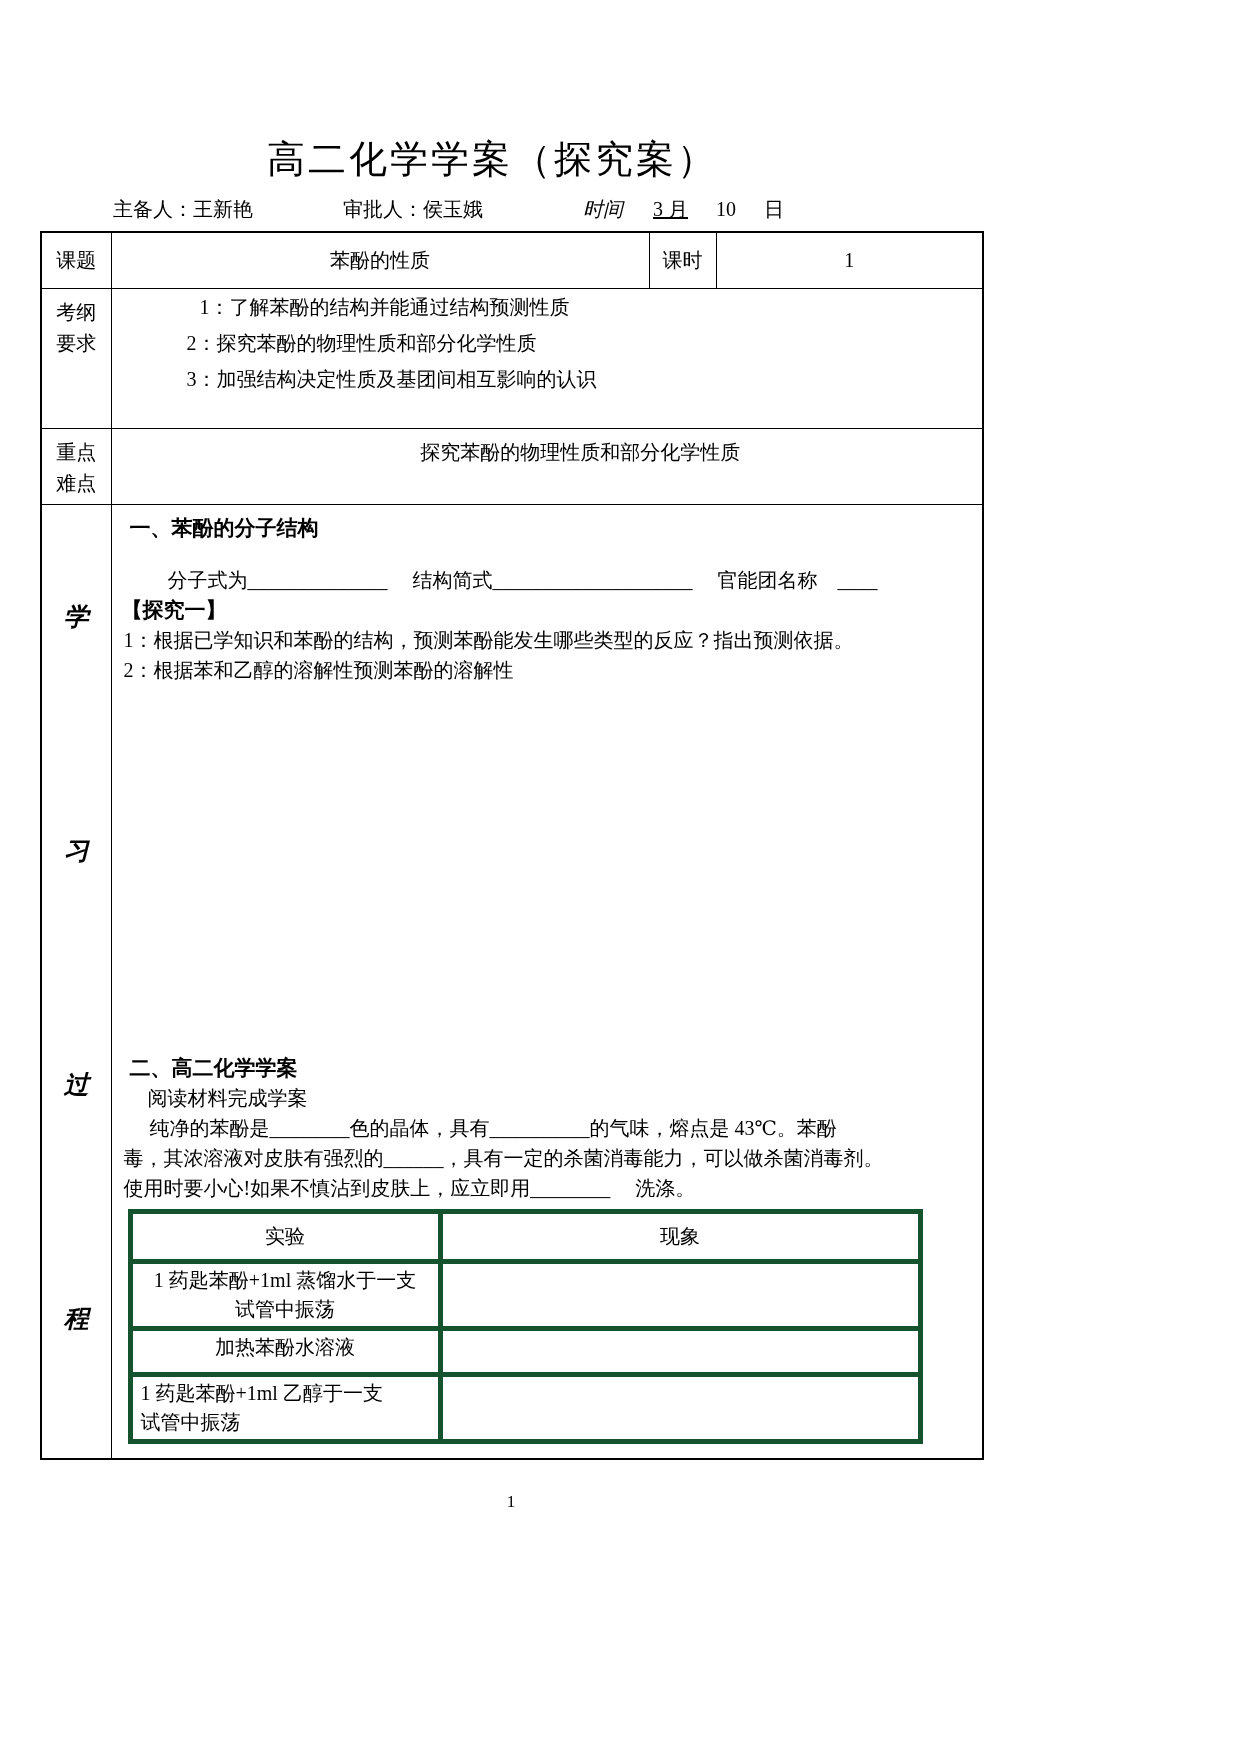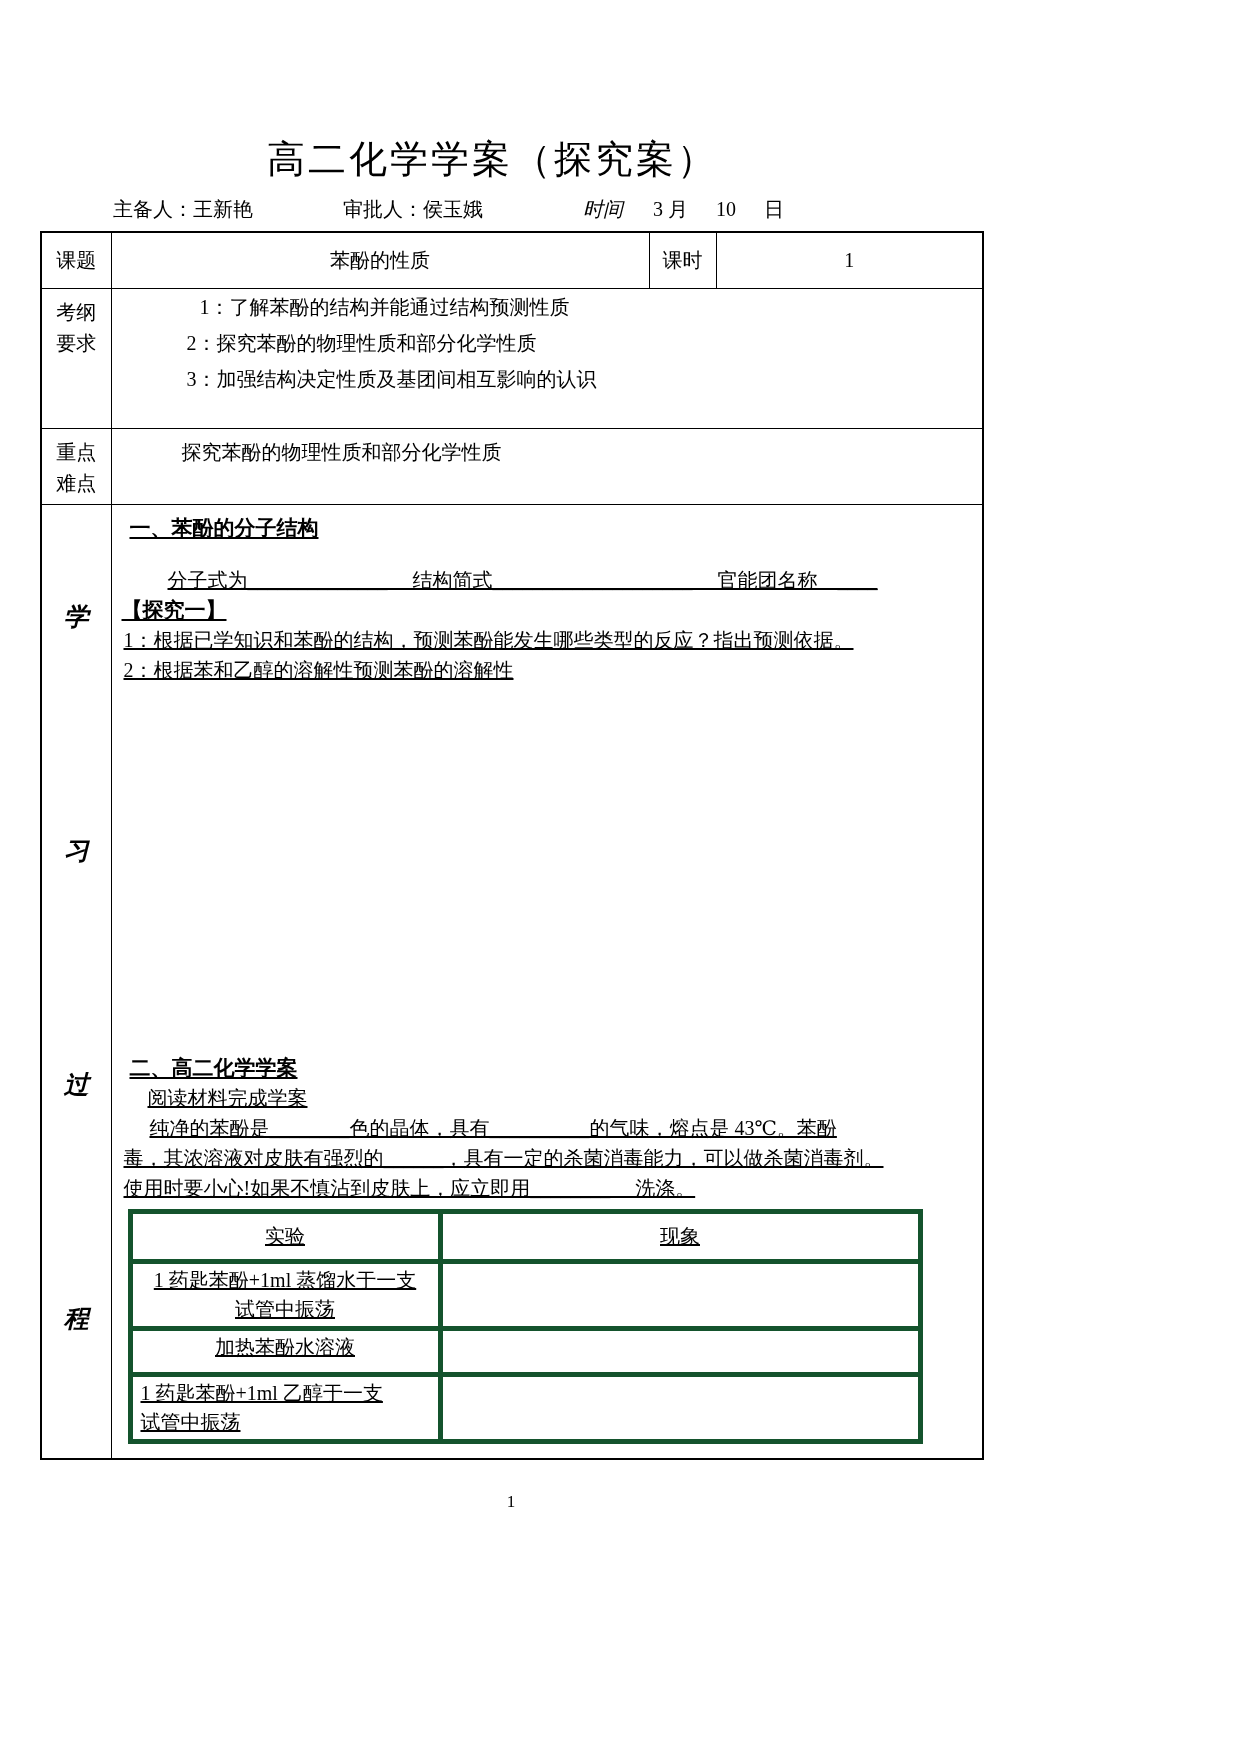--- a/index.html
+++ b/index.html
@@ -19,21 +19,21 @@
     font-weight: 400;
     letter-spacing: 3px;
     line-height: 46px;
     font-family: "Liberation Serif", "DejaVu Serif", serif;
   }
 
   .meta-line { margin: 14px 0 8px 73px; font-size: 20px; white-space: nowrap; }
   .meta-line .m-prepared { margin-right: 90px; }
   .meta-line .m-approved { margin-right: 100px; }
   .meta-line .m-timelabel { margin-right: 30px; font-style: italic; }
-  .meta-line .m-month { margin-right: 28px; }
+  .meta-line .m-month { margin-right: 28px; text-decoration: underline; }
   .meta-line .m-day { margin-right: 28px; }
 
   table.main-table {
     border-collapse: collapse;
     table-layout: fixed;
     width: 942px;
     border: 2px solid #000;
   }
   table.main-table td { border: 1px solid #000; font-size: 20px; }
   col.c1 { width: 70px; }
@@ -46,40 +46,40 @@
   .topic-cell { text-align: center; vertical-align: middle; font-size: 22px; }
   .period-cell { text-align: center; vertical-align: middle; font-size: 20px; }
 
   tr.row-syllabus td { height: 140px; vertical-align: top; }
   .syllabus-label, .focus-label { padding-top: 8px; line-height: 31px; }
   .syllabus-cell { }
   .syl-item { line-height: 36px; margin-left: 75px; }
   .syl-item.syl-first { margin-left: 88px; }
 
   tr.row-focus td { height: 76px; vertical-align: top; }
-  .focus-cell { padding: 8px 3px 0 70px; line-height: 30px; }
+  .focus-cell { padding: 8px 3px 0 70px; line-height: 30px; text-align: center; }
 
   tr.row-process td { height: 955px; vertical-align: top; }
   .process-cell { text-align: center; }
   .process-inner {
     height: 950px;
     display: flex;
     flex-direction: column;
     align-items: center;
     justify-content: space-between;
     padding: 95px 0 120px 0;
   }
   .process-char {
     font-size: 25px;
     font-style: italic;
     font-weight: 600;
     font-family: "Liberation Serif", "DejaVu Serif", serif;
   }
 
-  .content-cell { padding: 8px 12px 0 8px; text-decoration: underline; }
+  .content-cell { padding: 8px 12px 0 8px; }
   .sec-title { font-size: 21px; font-weight: 700; line-height: 30px; padding-left: 10px; }
   .formula-line { line-height: 30px; margin-top: 22px; padding-left: 48px; }
   .inquiry-title { font-size: 21px; font-weight: 700; line-height: 30px; padding-left: 2px; }
   .q-line { line-height: 30px; padding-left: 4px; }
   .big-spacer { height: 368px; }
   .sub-line { line-height: 30px; padding-left: 28px; }
   .para-line { line-height: 30px; padding-left: 4px; }
   .para-line.indent { text-indent: 26px; }
 
   table.exp-table {

